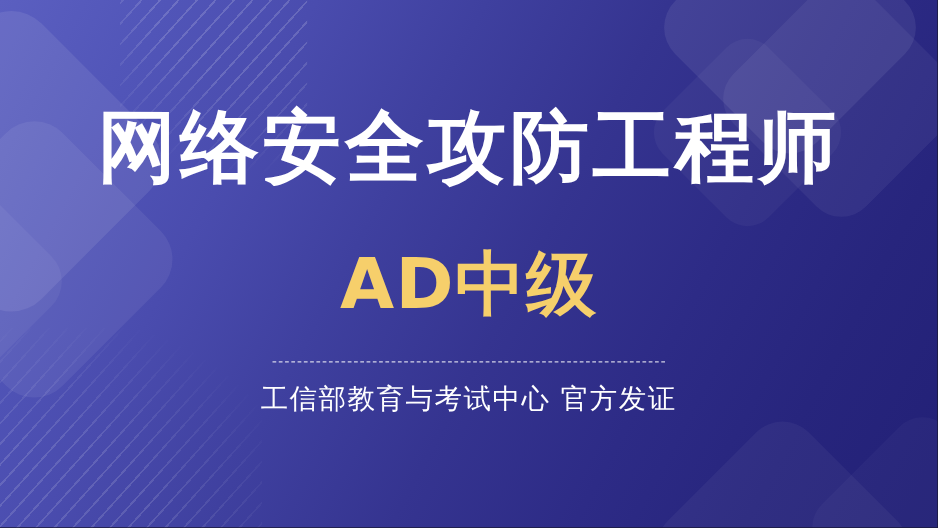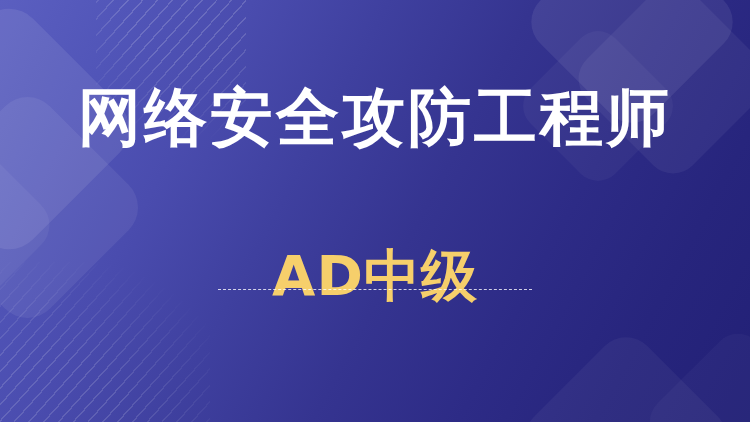--- a/index.html
+++ b/index.html
@@ -167,21 +167,20 @@
     left: 0; right: 0;
     top: 200px;
     text-align: center;
     color: #f6cf6b;
     font-size: 56px;
     font-weight: 700;
     letter-spacing: 1px;
     line-height: 1;
     white-space: nowrap;
     font-family: "DejaVu Sans", "Liberation Sans", sans-serif;
-    margin-top: 48px;
   }
 
   .divider {
     position: absolute;
     top: 289px;
     left: 50%;
     transform: translateX(-50%);
     width: 314px;
     height: 0;
     border-top: 1.5px dashed rgba(255,255,255,0.78);
@@ -224,15 +223,16 @@
 
   <div class="content">
 
     <div class="title-cn">网络安全攻防工程师</div>
 
 
     <div class="level-badge">AD中级</div>
 
     <div class="divider"></div>
 
+    <div class="footer-note">工信部教育与考试中心 官方发证</div>
 
   </div>
 </div>
 
 </body></html>

